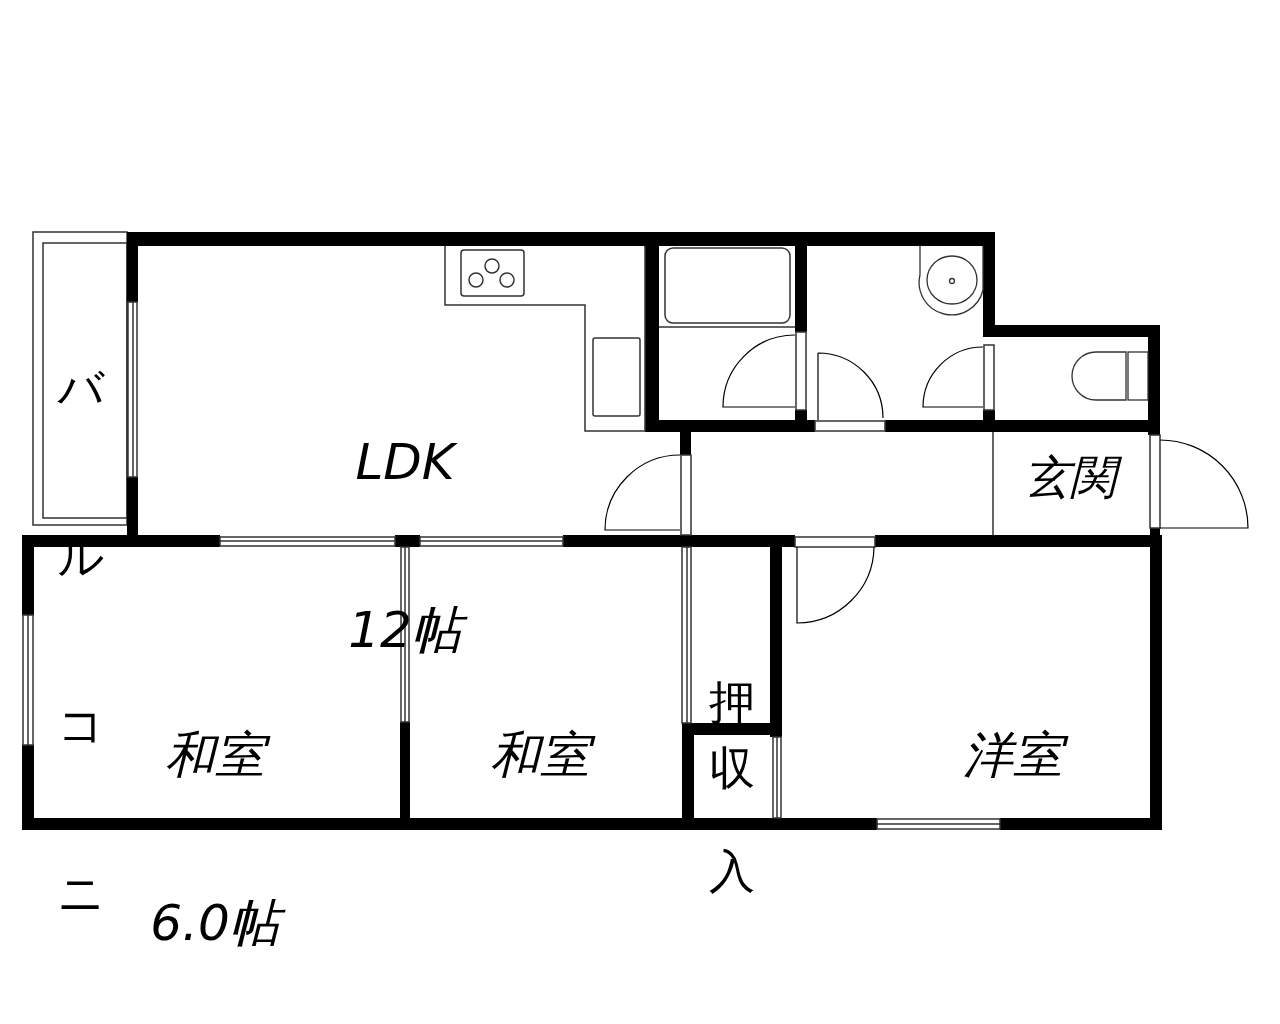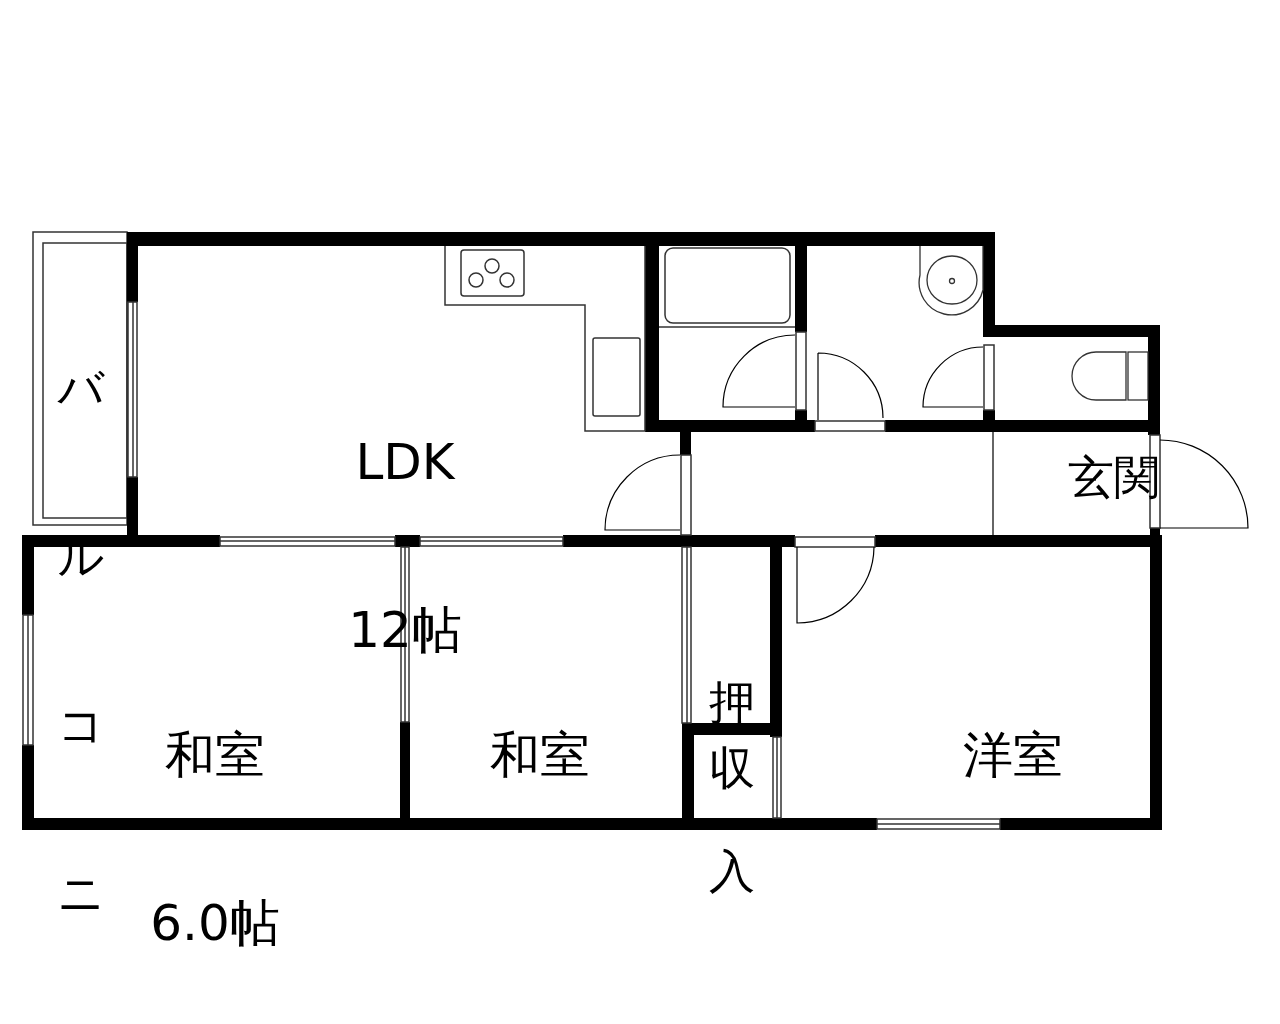--- a/index.html
+++ b/index.html
@@ -1,19 +1,19 @@
 <!DOCTYPE html>
 <html><head>
 <meta charset="utf-8">
 <style>
   html, body { margin:0; padding:0; background:#ffffff; }
   body { width:1280px; height:1024px; position:relative; overflow:hidden; font-family:"DejaVu Sans", sans-serif; }
   svg { position:absolute; left:0; top:0; }
   .lbl { position:absolute; text-align:center; color:#000; line-height:1.12; white-space:pre; font-family:"DejaVu Sans", sans-serif; }
-  .room-big { font-size:50px; }
+  .room-big { font-size:50px;font-style:italic; }
   .vert { font-size:46px; line-height:1.22; }
 </style>
 </head>
 <body>
 
 <svg width="1280" height="1024" viewBox="0 0 1280 1024">
 
   <g fill="none" stroke="#333" stroke-width="1.5">
     <rect x="33" y="232" width="94" height="293"></rect>
     <rect x="43" y="243" width="84" height="275"></rect>
@@ -170,13 +170,13 @@
   <div>押</div>
   <div>入</div>
 </div>
 
 <div class="lbl vert" style="left:697px; top:740px; width:70px;">収</div>
 
 <div class="lbl room-big" style="left:908px; top:615px; width:210px;">
   <div>洋室</div>
 </div>
 
-<div class="lbl room-big" style="left:995px; top:452px; width:150px; font-size:46px;padding-left:44px;">玄関</div>
+<div class="lbl room-big" style="left:995px; top:452px; width:150px; font-size:46px;">玄関</div>
 
 </body></html>

